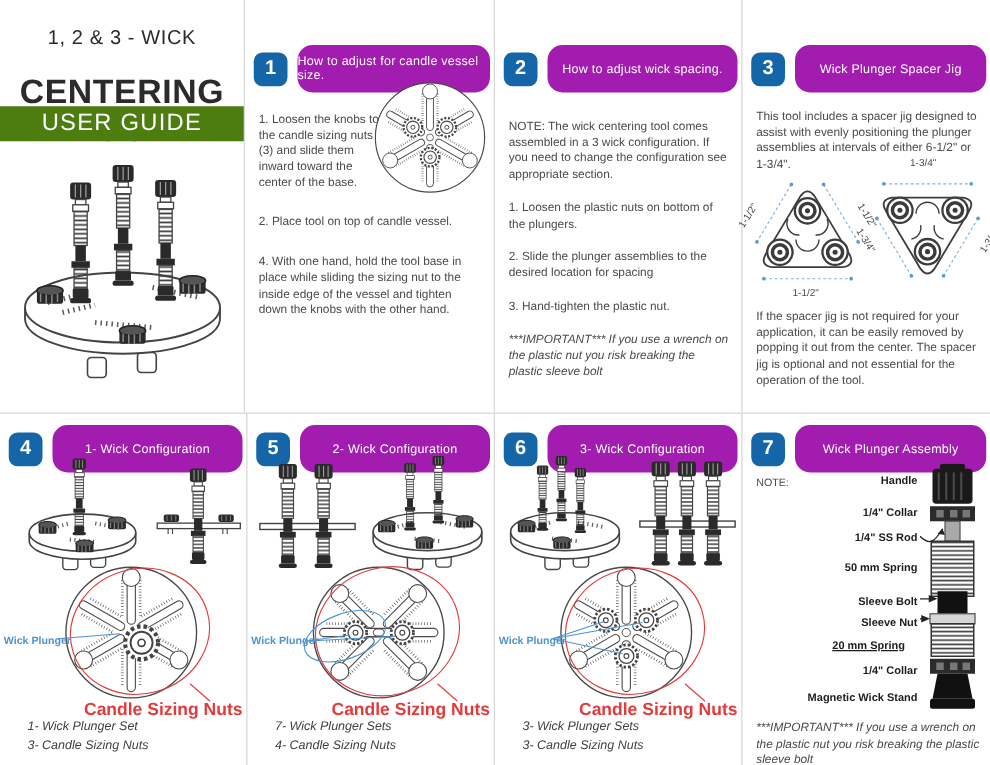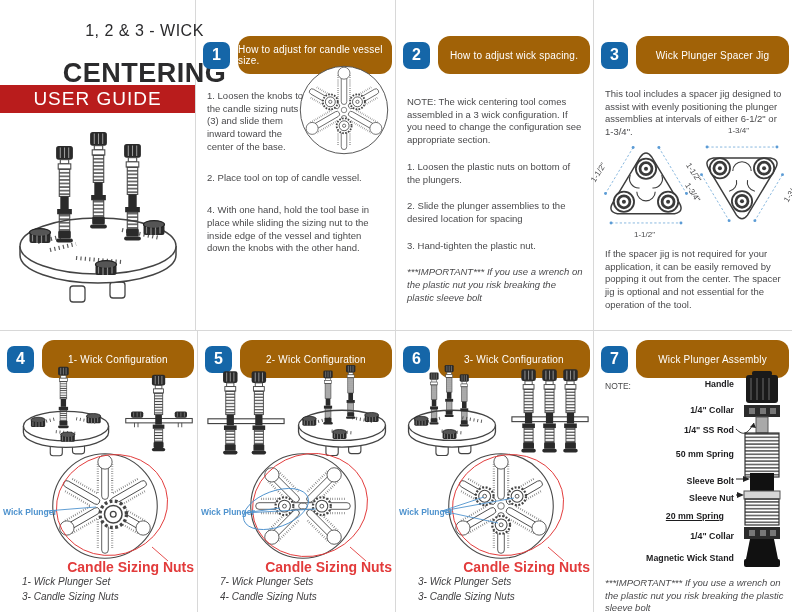--- a/index.html
+++ b/index.html
@@ -5,33 +5,33 @@
   html,body{margin:0;padding:0;background:#fff;}
   .page{position:relative;width:792px;height:612px;background:#fff;overflow:hidden;
         font-family:"Liberation Sans",sans-serif;color:#4a4a4c;}
   .row{position:absolute;left:0;width:792px;}
   .row-top{top:0;height:330px;border-bottom:1px solid #d8d8d8;}
   .row-bot{top:331px;height:281px;}
   .panel{position:absolute;top:0;height:100%;border-right:1px solid #d8d8d8;box-sizing:border-box;}
   .panel.last{border-right:none;}
 
   
-  .cover-title{position:absolute;top:22px;left:0;width:100%;text-align:center;color:#2b2b2d;padding-left:47px;}
+  .cover-title{position:absolute;top:22px;left:0;width:100%;text-align:center;color:#2b2b2d;}
   .cover-title .t1{font-size:16px;letter-spacing:.5px;}
   .cover-title .t2{font-size:27px;font-weight:bold;letter-spacing:.5px;margin-top:18px;}
-  .banner{position:absolute;top:85px;left:0;width:100%;height:28px;background:#b91c1c;color:#fff;
+  .banner{position:absolute;top:85px;left:0;width:100%;height:28px;background:#4d7c0f;color:#fff;
           font-size:19px;letter-spacing:1px;display:flex;align-items:center;justify-content:center;}
 
   
   .sec-head{position:absolute;left:7px;right:3px;display:flex;align-items:center;gap:8px;}
   .row-top .sec-head{top:36px;}
   .row-bot .sec-head{top:9px;}
   .badge{width:27px;height:27px;flex:0 0 27px;background:#1566A8;border-radius:7px;color:#fff;
          font-size:16px;font-weight:bold;display:flex;align-items:center;justify-content:center;}
-  .pill{flex:1;height:38px;background:#a16207;border-radius:12px;color:#fff;font-size:10px;
+  .pill{flex:1;height:38px;background:#a21caf;border-radius:12px;color:#fff;font-size:10px;
         display:flex;align-items:center;justify-content:center;letter-spacing:.2px;}
 
   .body-text{position:absolute;left:11px;right:9px;font-size:9.5px;line-height:1.34;}
   .body-text p{margin:0 0 11px 0;}
   .imp{font-style:italic;}
   .narrow{width:97px;}
 
   
   .jigs{position:absolute;top:128px;left:0;right:0;height:118px;}
   .jig{position:absolute;width:92px;height:110px;}

